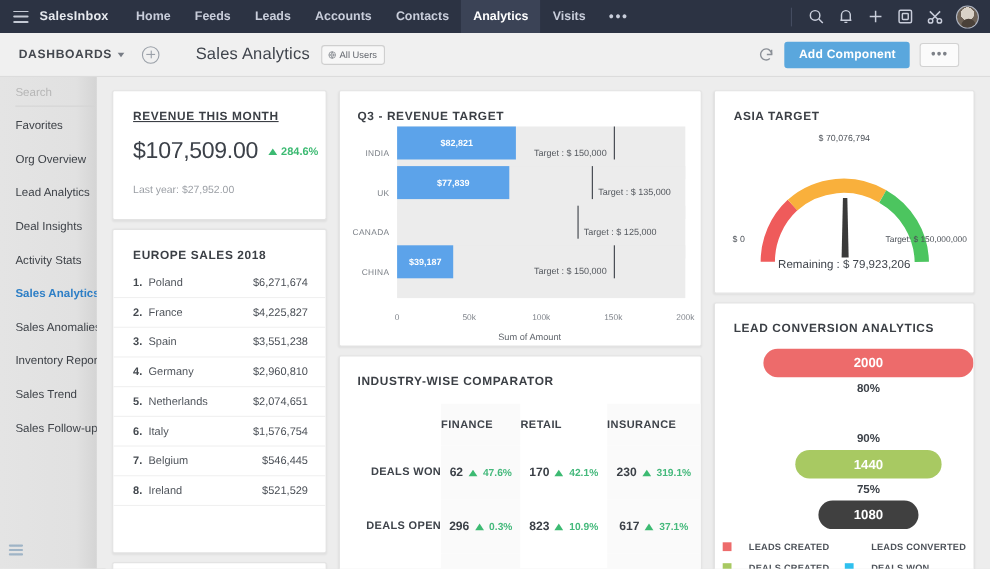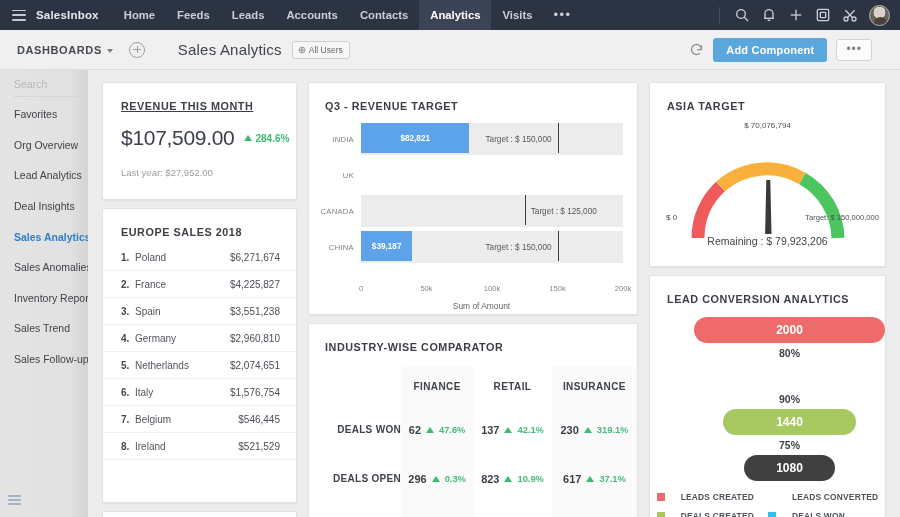--- a/index.html
+++ b/index.html
@@ -97,36 +97,36 @@
 
   
   #card-products { left:14px; top:441px; width:195px; height:120px; }
 
   
   #card-q3 { left:220px; top:12px; width:330px; height:233px; }
   #card-q3 .card-title{ margin:17px 0 0 16px; }
   .q3-chart{ position:relative; margin:12px 0 0 0; height:160px;}
   .q3-row{ position:relative; height:30px; margin-bottom:6px; display:flex; align-items:center;}
   .q3-cat{ width:52px; text-align:right; padding-right:7px; font-size:7.6px; color:#7a7f86; letter-spacing:.3px;}
-  .q3-track{ position:relative; height:32px; flex:1; margin-right:14px; background:#ececec;}
+  .q3-track{ position:relative; height:48px; flex:1; margin-right:14px; background:#ececec;}
   .q3-fill{ position:absolute; left:0; top:0; height:30px; background:#5ca3ea;
      color:#fff; font-size:8.2px; font-weight:bold; display:flex; align-items:center; justify-content:center;}
   .q3-tgt-label{ position:absolute; top:50%; transform:translateY(-50%); font-size:8.2px; color:#54585e; white-space:nowrap;}
   .q3-tick{ position:absolute; top:0; width:1.6px; height:30px; background:#3a3f46;}
   .q3-axis{ position:relative; margin-left:52px; margin-right:14px; height:14px;}
   .q3-axis span{ position:absolute; top:0; font-size:7.6px; color:#80858c; transform:translateX(-50%);}
   .q3-xlabel{ text-align:center; font-size:8.4px; color:#60656c; margin-top:3px; padding-left:17px;}
 
   
   #card-industry { left:220px; top:253px; width:330px; height:300px; }
   #card-industry .card-title{ margin:17px 0 0 16px; }
   .ind-table{ width:100%; border-collapse:collapse; margin-top:14px; }
   .ind-table th, .ind-table td { padding:0; }
   .ind-head th{ font-size:10px; font-weight:bold; color:#3e434a; letter-spacing:.4px;
-     text-align:center; padding:14px 0 13px; }
+     text-align:left; padding:14px 0 13px; }
   .ind-head th.blank{ background:transparent; }
   .col-shade{ background:#fafafa; }
   .ind-table tbody td{ height:49px; }
   .rowlabel{ font-size:10px; font-weight:bold; color:#3e434a; text-align:right;
      padding-right:12px; width:92px; letter-spacing:.3px; line-height:13px;}
   .cellwrap{ display:flex; align-items:center; justify-content:center; gap:5px; }
   .cellnum{ font-size:11px; font-weight:bold; color:#3b4047; }
   .cellpct{ font-size:9.3px; font-weight:bold; }
   .up{ color:#45b97c; }
 
@@ -227,20 +227,21 @@
       <button class="btn-dots">•••</button>
     </div>
   </div>
 
   <div class="leftpanel">
     <div class="search-box">Search</div>
     <div class="side-item">Favorites</div>
     <div class="side-item">Org Overview</div>
     <div class="side-item">Lead Analytics</div>
     <div class="side-item">Deal Insights</div>
+    <div class="side-item">Activity Stats</div>
     <div class="side-item active">Sales Analytics</div>
     <div class="side-item">Sales Anomalies</div>
     <div class="side-item">Inventory Reports</div>
     <div class="side-item">Sales Trend</div>
     <div class="side-item">Sales Follow-up T</div>
     <div class="left-burger">
         <i></i>
         <i></i>
         <i></i>
       </div>
@@ -317,20 +318,25 @@
           <div class="q3-row">
             <div class="q3-cat">INDIA</div>
             <div class="q3-track">
               <div class="q3-fill" style="width: 41.4105%; background: rgb(92, 163, 234);">$82,821</div>
               <div class="q3-tgt-label" style="right: 25%; padding-right: 6px;">Target : $ 150,000</div>
               <div class="q3-tick" style="left: 75%;"></div>
             </div>
           </div>
           <div class="q3-row">
             <div class="q3-cat">UK</div>
+            <div class="q3-track">
+              <div class="q3-fill" style="width: 38.9195%; background: rgb(92, 163, 234);">$77,839</div>
+              <div class="q3-tgt-label" style="left: 67.5%; padding-left: 6px;">Target : $ 135,000</div>
+              <div class="q3-tick" style="left: 67.5%;"></div>
+            </div>
           </div>
           <div class="q3-row">
             <div class="q3-cat">CANADA</div>
             <div class="q3-track">
               <div class="q3-tgt-label" style="left: 62.5%; padding-left: 6px;">Target : $ 125,000</div>
               <div class="q3-tick" style="left: 62.5%;"></div>
             </div>
           </div>
           <div class="q3-row">
             <div class="q3-cat">CHINA</div>
@@ -368,21 +374,21 @@
               <td class="rowlabel">DEALS WON</td>
               <td class="col-shade">
                 <div class="cellwrap">
                   <span class="cellnum">62</span>
                   <span class="tri-up"></span>
                   <span class="cellpct up">47.6%</span>
                 </div>
               </td>
               <td>
                 <div class="cellwrap">
-                  <span class="cellnum">137</span>
+                  <span class="cellnum">170</span>
                   <span class="tri-up"></span>
                   <span class="cellpct up">42.1%</span>
                 </div>
               </td>
               <td class="col-shade">
                 <div class="cellwrap">
                   <span class="cellnum">230</span>
                   <span class="tri-up"></span>
                   <span class="cellpct up">319.1%</span>
                 </div>

